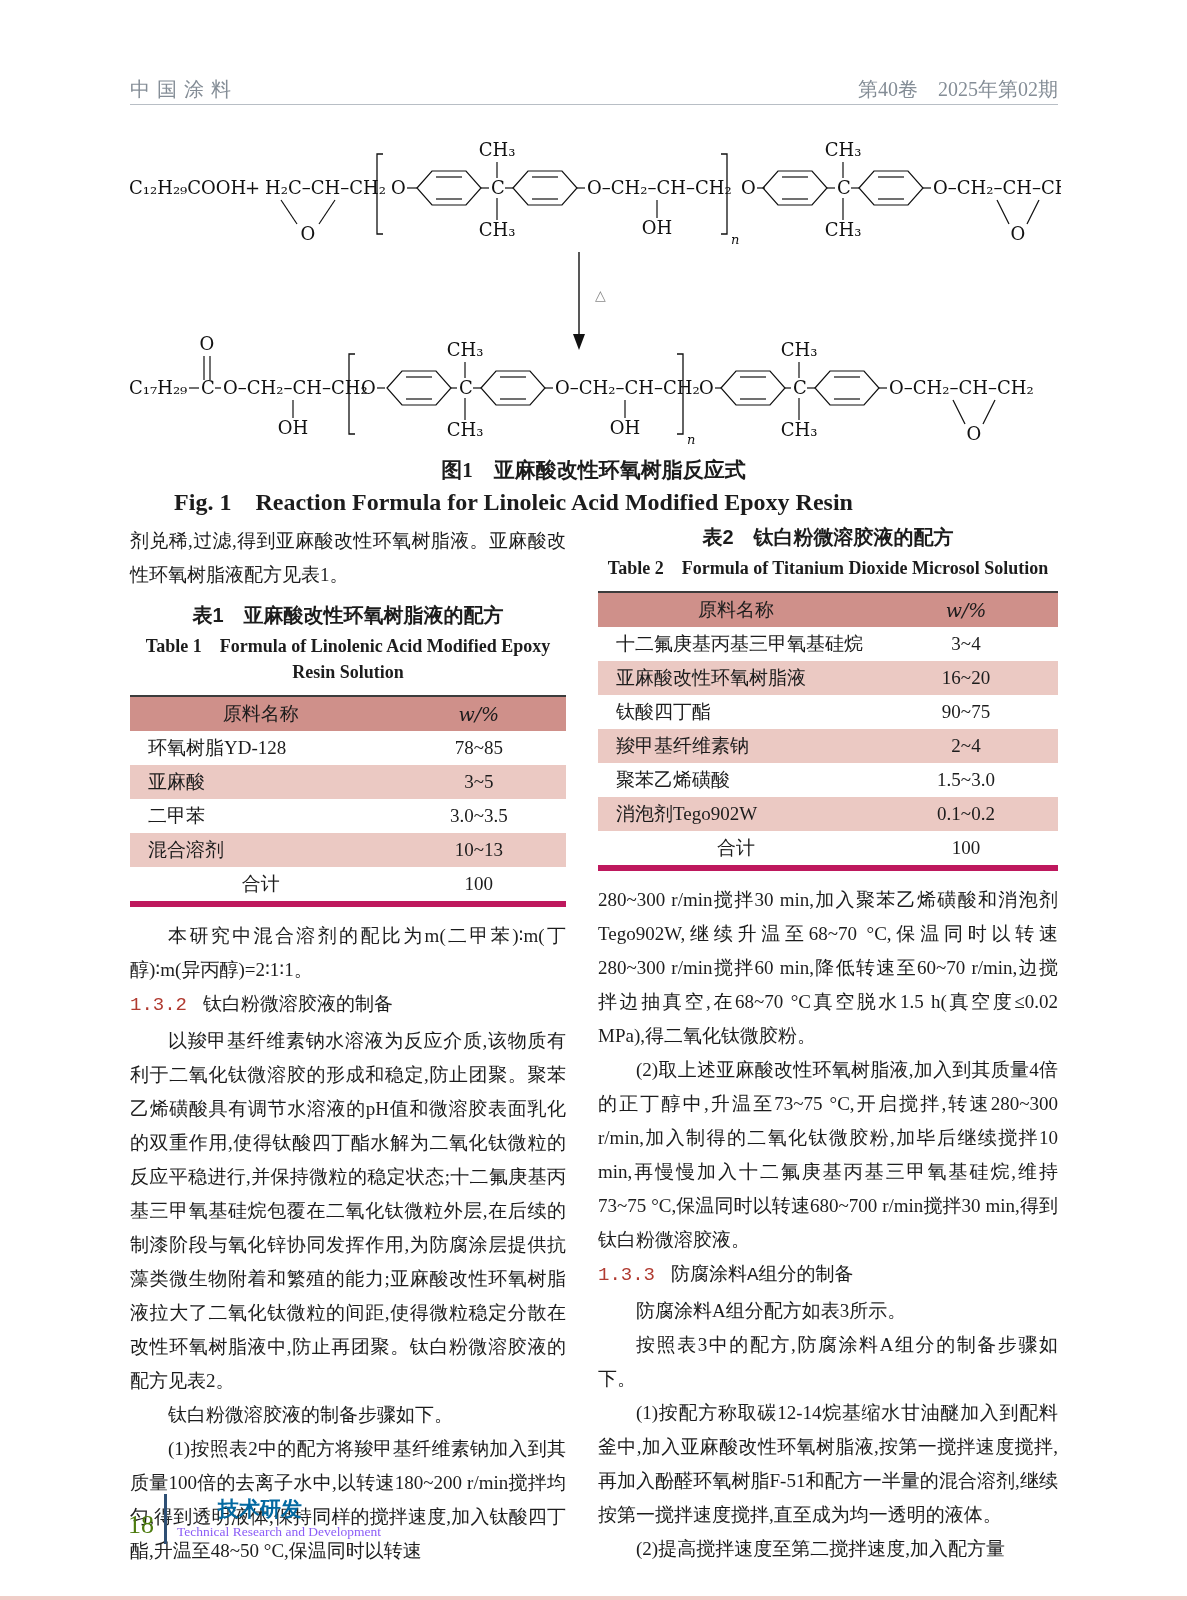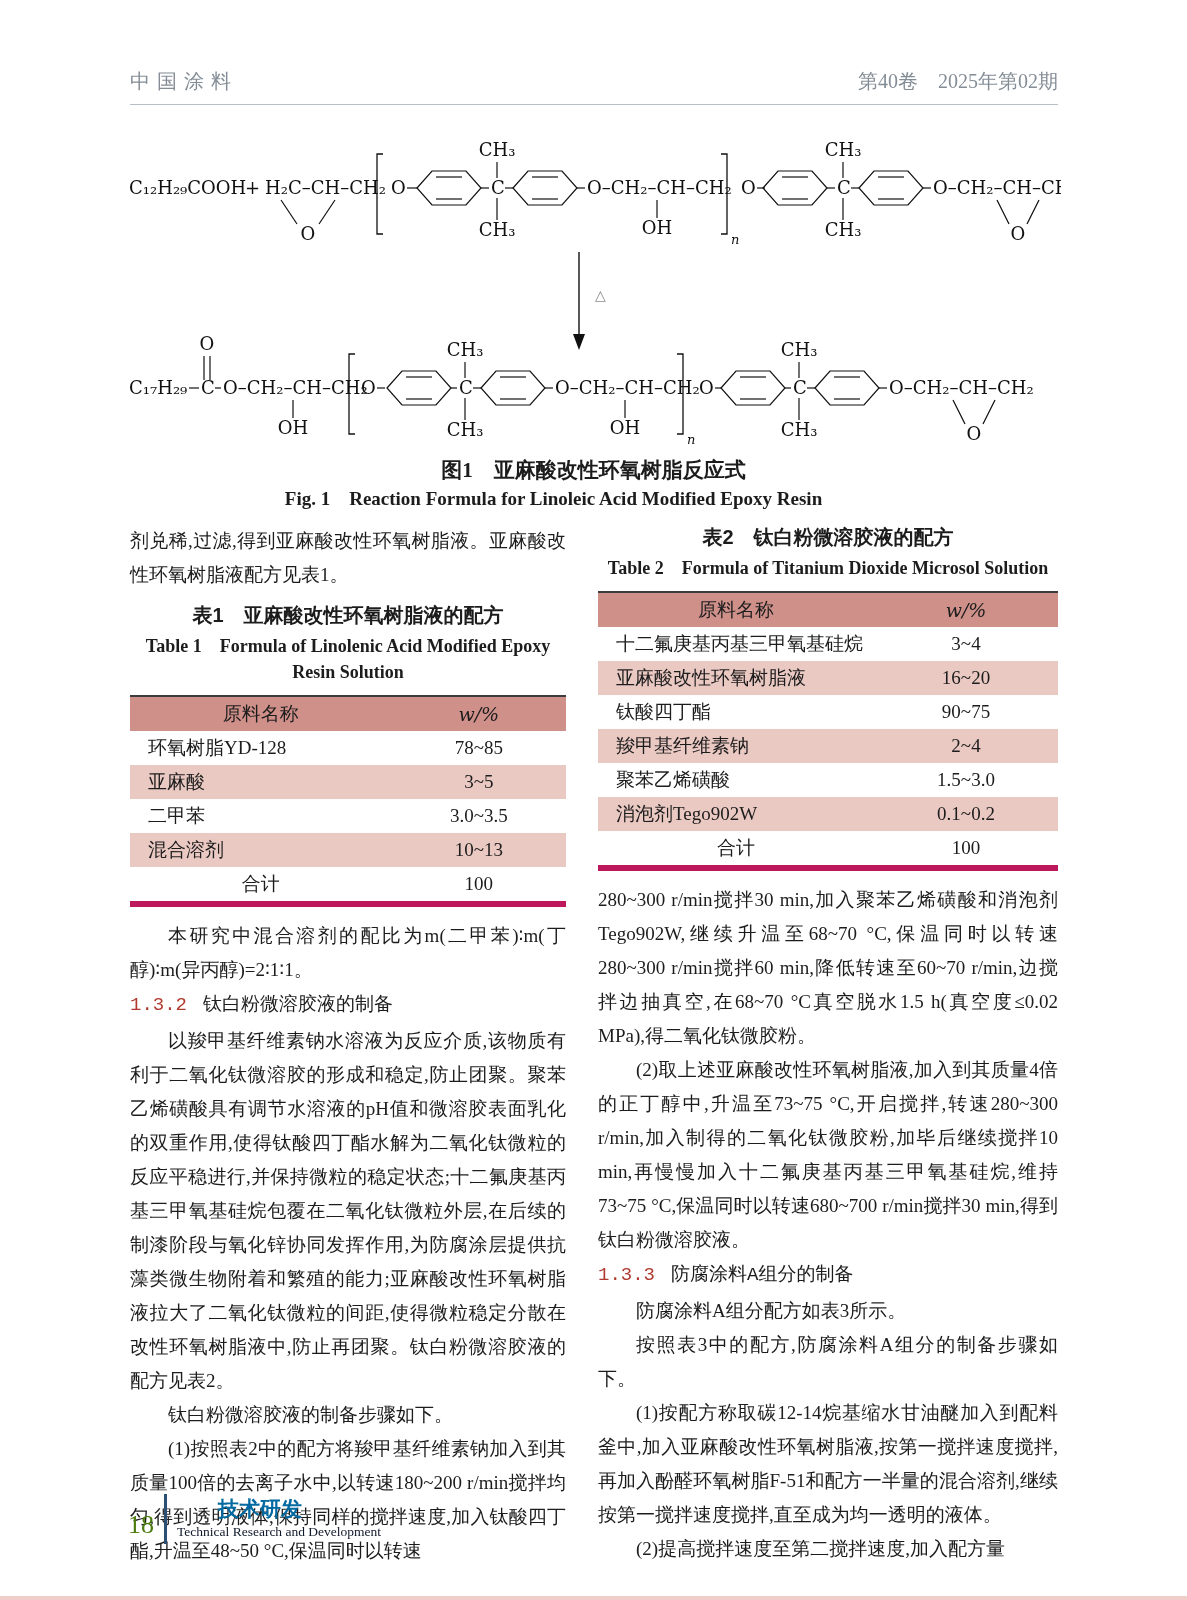--- a/index.html
+++ b/index.html
@@ -1,31 +1,31 @@
 <!DOCTYPE html>
 <html><head>
 <meta charset="utf-8">
 <style>
   html,body{margin:0;padding:0;background:#e8e8e8;}
   .page{position:relative;width:1187px;height:1600px;background:#ffffff;margin:0 auto;overflow:hidden;
         font-family:"Liberation Serif","DejaVu Serif",serif;color:#1c1c1c;}
   
-  .hdr{position:absolute;top:68px;left:130px;width:928px;display:flex;justify-content:space-between;
+  .hdr{position:absolute;top:76px;left:130px;width:928px;display:flex;justify-content:space-between;
        color:#848d96;font-size:20px;}
   .hdr .journal{letter-spacing:7px;}
   .hdr-line{position:absolute;top:104px;left:130px;width:928px;border-top:1px solid #b8bec5;}
   
   .fig{position:absolute;top:134px;left:127px;width:934px;height:322px;}
   .fig svg text{font-family:"DejaVu Serif","DejaVu Sans",serif;font-size:18px;fill:#111;}
   .fig svg text.small{font-size:13px;font-style:italic;}
   .fig svg text.delta{font-size:14px;fill:#8a8a8a;}
   .fig-cap-cn{position:absolute;top:456px;left:0;width:1187px;text-align:center;font-weight:bold;
               font-size:21px;}
   .fig-cap-en{position:absolute;top:486px;left:0;width:1027px;text-align:center;font-weight:bold;
-              font-size:19px;padding-left:40px;}
+              font-size:24px;}
   
   .col-left{position:absolute;top:524px;left:130px;width:436px;}
   .col-right{position:absolute;top:524px;left:598px;width:460px;}
   .para{font-size:19px;line-height:34px;text-align:justify;text-indent:2em;margin:0;}
   .noind{text-indent:0;}
   .section{font-family:Liberation Mono, monospace;font-size:19px;line-height:37px;margin:0;}
   .section .num{color:#b03a30;margin-right:16px;}
   
   .tbl-wrap{margin:8px 0 12px 0;}
   .tbl-title-cn{text-align:center;font-weight:bold;font-size:20px;margin:10px 0 4px 0;
@@ -39,21 +39,21 @@
   td.name{text-align:left;padding-left:18px;width:60%;}
   td.val{text-align:center;width:40%;}
   tr.alt td{background:#ebc9c3;}
   tr.total td.name{text-align:center;padding-left:0;}
   
   .footer{position:absolute;top:1494px;left:128px;display:flex;align-items:center;}
   .pgnum{font-size:26px;color:#4d7c0f;margin-right:10px;position:relative;top:6px;}
   .fbar{width:3px;height:50px;background:#2e4f74;margin-right:10px;}
   .fsec-cn{font-family:"Liberation Sans","DejaVu Sans",sans-serif;font-weight:bold;font-size:21px;
            color:#0369a1;line-height:26px;margin-left:41px;}
-  .fsec-en{font-size:13.5px;color:#0f172a;line-height:20px;}
+  .fsec-en{font-size:13.5px;color:#8b5cf6;line-height:20px;}
   .bottom-strip{position:absolute;left:0;bottom:0;width:100%;height:4px;background:#f0cdc8;}
 </style>
 </head>
 <body>
 
 <div class="page">
 
   <div class="hdr">
     <span class="journal">中国涂料</span>
     <span>第40卷　2025年第02期</span>

